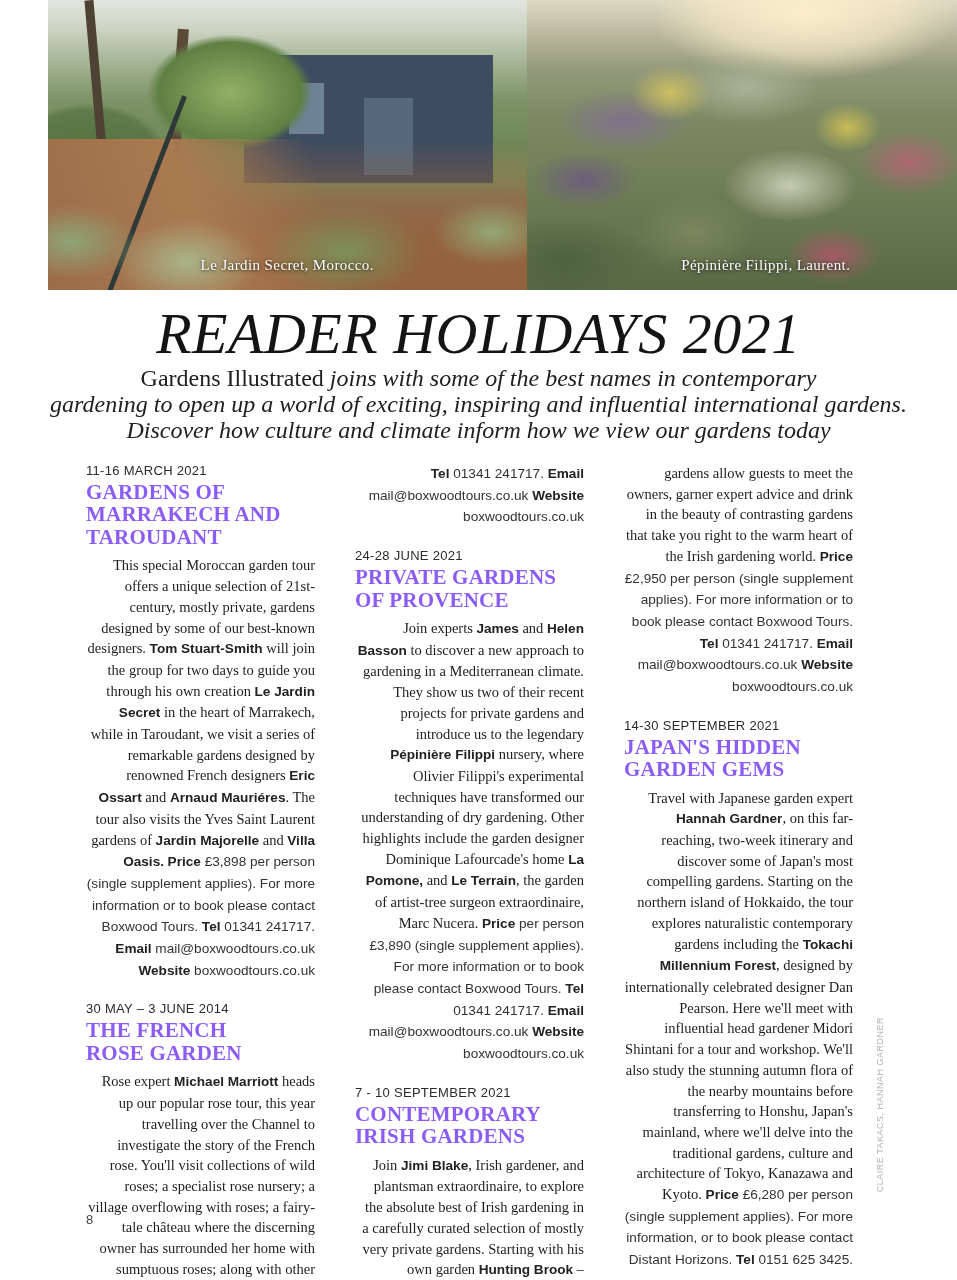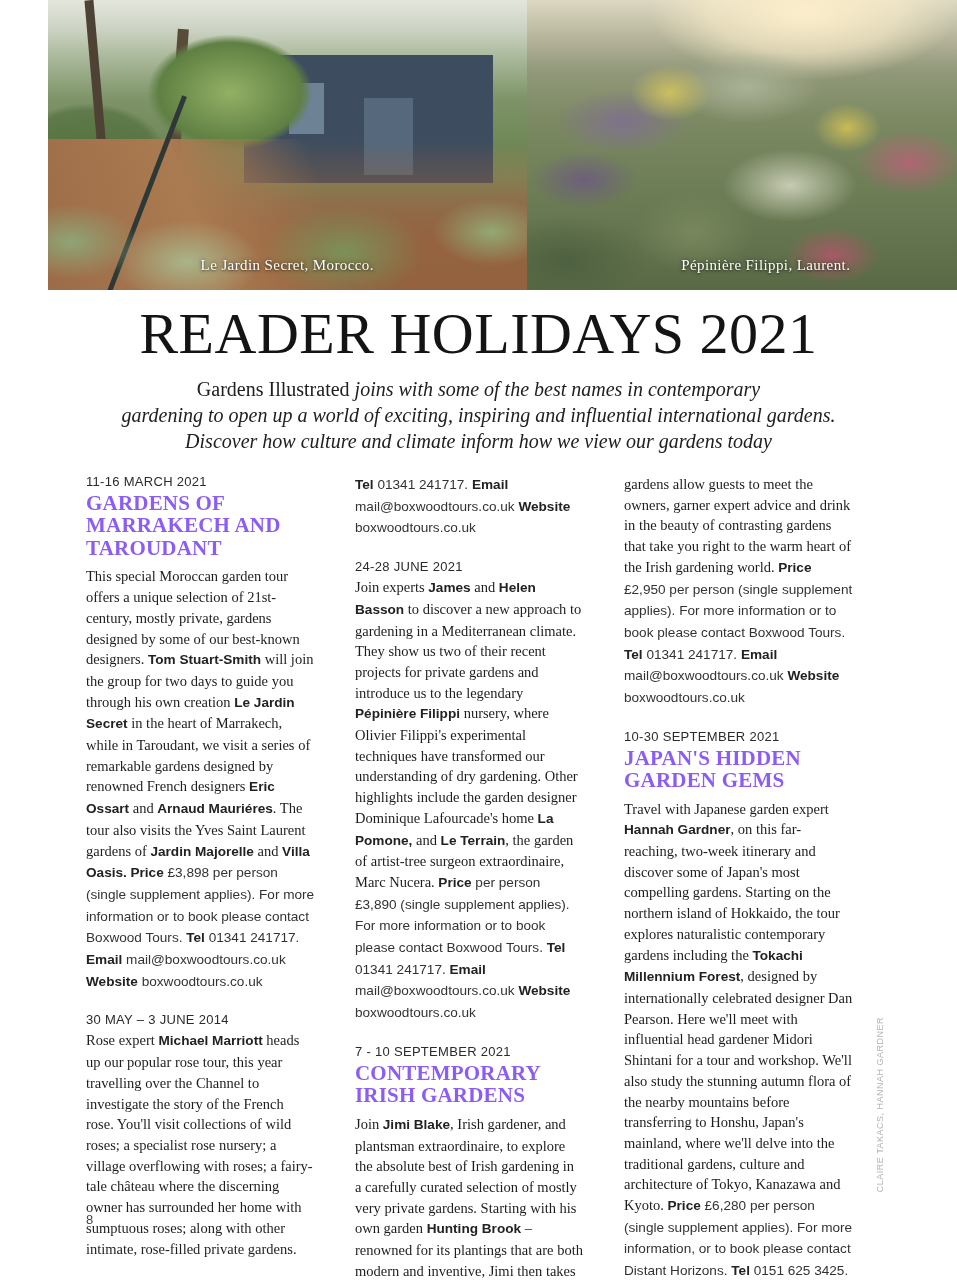--- a/index.html
+++ b/index.html
@@ -76,38 +76,38 @@
      radial-gradient(ellipse 30% 30% at 10% 50%, #d0b483 0%, rgba(208,180,131,0) 72%),
      radial-gradient(ellipse 26% 28% at 45% 44%, #c8a873 0%, rgba(200,168,115,0) 72%),
      linear-gradient(180deg,#b3966b 0%,#c2a376 45%,#b59167 100%); }
   .j-walk { position:absolute; bottom:-10%; right:-8%; width:70%; height:58%;
     background:repeating-linear-gradient(100deg,#bbb7a9 0 6px,#a9a597 6px 8px);
     border-radius:55% 25% 0 0 / 65% 35% 0 0; transform:rotate(-7deg); }
 
   
   .masthead { text-align:center; }
   .title {
-    margin-top:13px; font-size:58px; line-height:62px;
+    margin-top:13px; font-style:italic; font-size:58px; line-height:62px;
     color:#141414; letter-spacing:0.5px; font-weight:400;
   }
-  .intro { margin-top:11px; font-style:italic; font-size:20px; line-height:26px; color:#202020; }
+  .intro { font-style:italic; font-size:24px; line-height:26px; color:#202020; }
   .intro .roman { font-style:normal; }
 
   
   .cols { display:flex; margin:20px 0 0 86px; gap:40px; }
   .col { width:229px; }
   .blk.date {
     font-family:"Liberation Sans", sans-serif; font-size:13px; color:#2b2b2b;
     letter-spacing:.3px; margin-bottom:3px;
   }
   .blk.heading {
     font-size:21px; font-weight:bold; line-height:1.07; letter-spacing:.2px;
     color:#8b5cf6; margin-bottom:7px; white-space:pre-line;
   }
-  .blk.body, .blk.note { font-size:14.5px; line-height:20.7px; margin-bottom:20px; color:#1d1d1d; }
+  .blk.body, .blk.note { font-size:14.5px; line-height:20.7px; margin-bottom:20px; color:#1d1d1d;text-align:right; }
   .s  { font-family:"Liberation Serif", serif; }
   .sb { font-family:"Liberation Sans", sans-serif; font-weight:bold; font-size:13.6px; color:#222; }
   .sr { font-family:"Liberation Sans", sans-serif; font-size:13.6px; color:#333; }
 
   
   .pageno { position:absolute; left:86px; top:1212px; font-family:"Liberation Sans", sans-serif; font-size:13px; color:#444; }
   .credit {
     position:absolute; right:72px; bottom:88px;
     writing-mode:vertical-rl; transform:rotate(180deg);
     font-family:"Liberation Sans", sans-serif; font-size:9px; color:#b3b3b3; letter-spacing:.5px;
@@ -144,34 +144,38 @@
 </div>
 
 <div class="cols">
   <div class="col">
       <div class="blk date">11-16 MARCH 2021</div>
       <div class="blk heading">GARDENS OF
 MARRAKECH AND
 TAROUDANT</div>
       <div class="blk body"><span class="s">This special Moroccan garden tour offers a unique selection of 21st-century, mostly private, gardens designed by some of our best-known designers. </span><span class="sb">Tom Stuart-Smith</span><span class="s"> will join the group for two days to guide you through his own creation </span><span class="sb">Le Jardin Secret</span><span class="s"> in the heart of Marrakech, while in Taroudant, we visit a series of remarkable gardens designed by renowned French designers </span><span class="sb">Eric Ossart</span><span class="s"> and </span><span class="sb">Arnaud Mauriéres</span><span class="s">. The tour also visits the Yves Saint Laurent gardens of </span><span class="sb">Jardin Majorelle</span><span class="s"> and </span><span class="sb">Villa Oasis.</span><span class="s"> </span><span class="sb">Price</span><span class="sr"> £3,898 per person (single supplement applies). For more information or to book please contact Boxwood Tours. </span><span class="sb">Tel</span><span class="sr"> 01341 241717. </span><span class="sb">Email</span><span class="sr"> mail@boxwoodtours.co.uk </span><span class="sb">Website</span><span class="sr"> boxwoodtours.co.uk</span></div>
       <div class="blk date">30 MAY – 3 JUNE 2014</div>
+      <div class="blk heading">THE FRENCH
+ROSE GARDEN</div>
       <div class="blk body"><span class="s">Rose expert </span><span class="sb">Michael Marriott</span><span class="s"> heads up our popular rose tour, this year travelling over the Channel to investigate the story of the French rose. You'll visit collections of wild roses; a specialist rose nursery; a village overflowing with roses; a fairy-tale château where the discerning owner has surrounded her home with sumptuous roses; along with other intimate, rose-filled private gardens. </span></div>
     </div>
   <div class="col">
       <div class="blk body"><span class="sb">Tel</span><span class="sr"> 01341 241717. </span><span class="sb">Email</span><span class="sr"> mail@boxwoodtours.co.uk </span><span class="sb">Website</span><span class="sr"> boxwoodtours.co.uk</span></div>
       <div class="blk date">24-28 JUNE 2021</div>
+      <div class="blk heading">PRIVATE GARDENS
+OF PROVENCE</div>
       <div class="blk body"><span class="s">Join experts </span><span class="sb">James</span><span class="s"> and </span><span class="sb">Helen Basson</span><span class="s"> to discover a new approach to gardening in a Mediterranean climate. They show us two of their recent projects for private gardens and introduce us to the legendary </span><span class="sb">Pépinière Filippi</span><span class="s"> nursery, where Olivier Filippi's experimental techniques have transformed our understanding of dry gardening. Other highlights include the garden designer Dominique Lafourcade's home </span><span class="sb">La Pomone,</span><span class="s"> and </span><span class="sb">Le Terrain</span><span class="s">, the garden of artist-tree surgeon extraordinaire, Marc Nucera. </span><span class="sb">Price</span><span class="sr"> per person £3,890 (single supplement applies). For more information or to book please contact Boxwood Tours. </span><span class="sb">Tel</span><span class="sr"> 01341 241717. </span><span class="sb">Email</span><span class="sr"> mail@boxwoodtours.co.uk </span><span class="sb">Website</span><span class="sr"> boxwoodtours.co.uk</span></div>
       <div class="blk date">7 - 10 SEPTEMBER 2021</div>
       <div class="blk heading">CONTEMPORARY
 IRISH GARDENS</div>
       <div class="blk body"><span class="s">Join </span><span class="sb">Jimi Blake</span><span class="s">, Irish gardener, and plantsman extraordinaire, to explore the absolute best of Irish gardening in a carefully curated selection of mostly very private gardens. Starting with his own garden </span><span class="sb">Hunting Brook</span><span class="s"> – renowned for its plantings that are both modern and inventive, Jimi then takes you on to his sister June Blake's garden and the new garden of gardening doyenne </span></div>
     </div>
   <div class="col">
       <div class="blk body"><span class="s">gardens allow guests to meet the owners, garner expert advice and drink in the beauty of contrasting gardens that take you right to the warm heart of the Irish gardening world. </span><span class="sb">Price</span><span class="sr"> £2,950 per person (single supplement applies). For more information or to book please contact Boxwood Tours. </span><span class="sb">Tel</span><span class="sr"> 01341 241717. </span><span class="sb">Email</span><span class="sr"> mail@boxwoodtours.co.uk </span><span class="sb">Website</span><span class="sr"> boxwoodtours.co.uk</span></div>
-      <div class="blk date">10-30 SEPTEMBER 2021</div>
+      <div class="blk date">14-30 SEPTEMBER 2021</div>
       <div class="blk heading">JAPAN'S HIDDEN
 GARDEN GEMS</div>
       <div class="blk body"><span class="s">Travel with Japanese garden expert </span><span class="sb">Hannah Gardner</span><span class="s">, on this far-reaching, two-week itinerary and discover some of Japan's most compelling gardens. Starting on the northern island of Hokkaido, the tour explores naturalistic contemporary gardens including the </span><span class="sb">Tokachi Millennium Forest</span><span class="s">, designed by internationally celebrated designer Dan Pearson. Here we'll meet with influential head gardener Midori Shintani for a tour and workshop. We'll also study the stunning autumn flora of the nearby mountains before transferring to Honshu, Japan's mainland, where we'll delve into the traditional gardens, culture and architecture of Tokyo, Kanazawa and Kyoto. </span><span class="sb">Price</span><span class="sr"> £6,280 per person (single supplement applies). For more information, or to book please contact Distant Horizons. </span><span class="sb">Tel</span><span class="sr"> 0151 625 3425. </span></div>
     </div>
 </div>
 
 <div class="pageno">8</div>
 <div class="credit">CLAIRE TAKACS, HANNAH GARDNER</div>
 
 </body></html>

